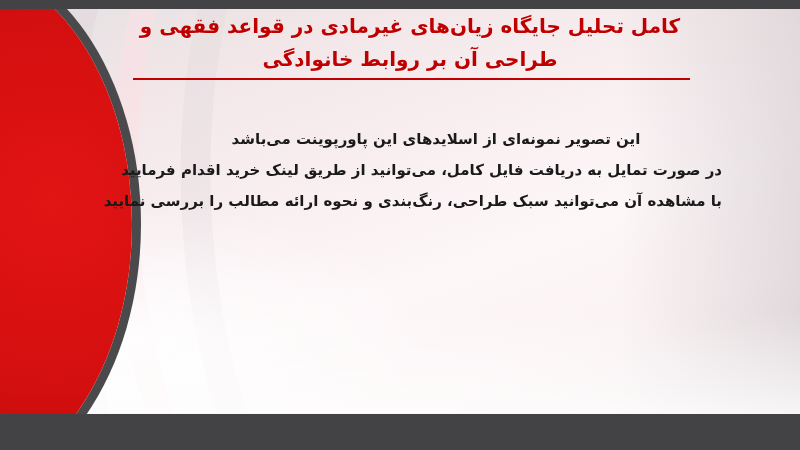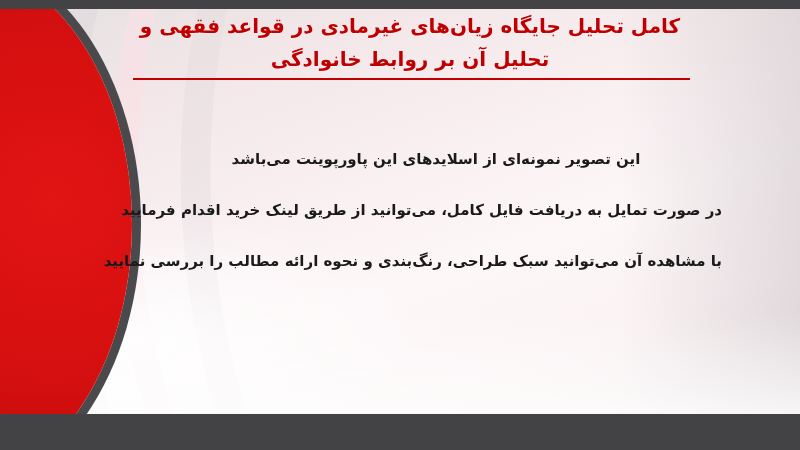--- a/index.html
+++ b/index.html
@@ -124,21 +124,20 @@
     z-index:5;
     direction:rtl;
     text-align:center;
   }
   .body-line{
     color:#1a1a1a;
     font-size:15px;
     font-weight:700;
     line-height:31px;
     white-space:nowrap;
-    margin-top:20px;
   }
 </style>
 </head>
 <body>
 
 <div class="slide">
 
   <div class="bg-panel">
     <div class="arcs">
       <div class="arc a1"></div>
@@ -160,21 +159,21 @@
   <div class="bottom-bar"></div>
 
   <div class="red-lens">
     <div class="red-lens-inner"></div>
   </div>
   <div class="lens-mask-top"></div>
   <div class="lens-mask-bottom"></div>
 
   <div class="title-block">
     <div class="title-line">کامل تحلیل جایگاه زیان‌های غیرمادی در قواعد فقهی و</div>
-    <div class="title-line">تحلیل آن بر روابط خانوادگی</div>
+    <div class="title-line">طراحی آن بر روابط خانوادگی</div>
   </div>
   <div class="title-rule"></div>
 
   <div class="body-block">
     <div class="body-line">این تصویر نمونه‌ای از اسلایدهای این پاورپوینت می‌باشد</div>
     <div class="body-line">در صورت تمایل به دریافت فایل کامل، می‌توانید از طریق لینک خرید اقدام فرمایید</div>
     <div class="body-line">با مشاهده آن می‌توانید سبک طراحی، رنگ‌بندی و نحوه ارائه مطالب را بررسی نمایید</div>
   </div>
 
 </div>

